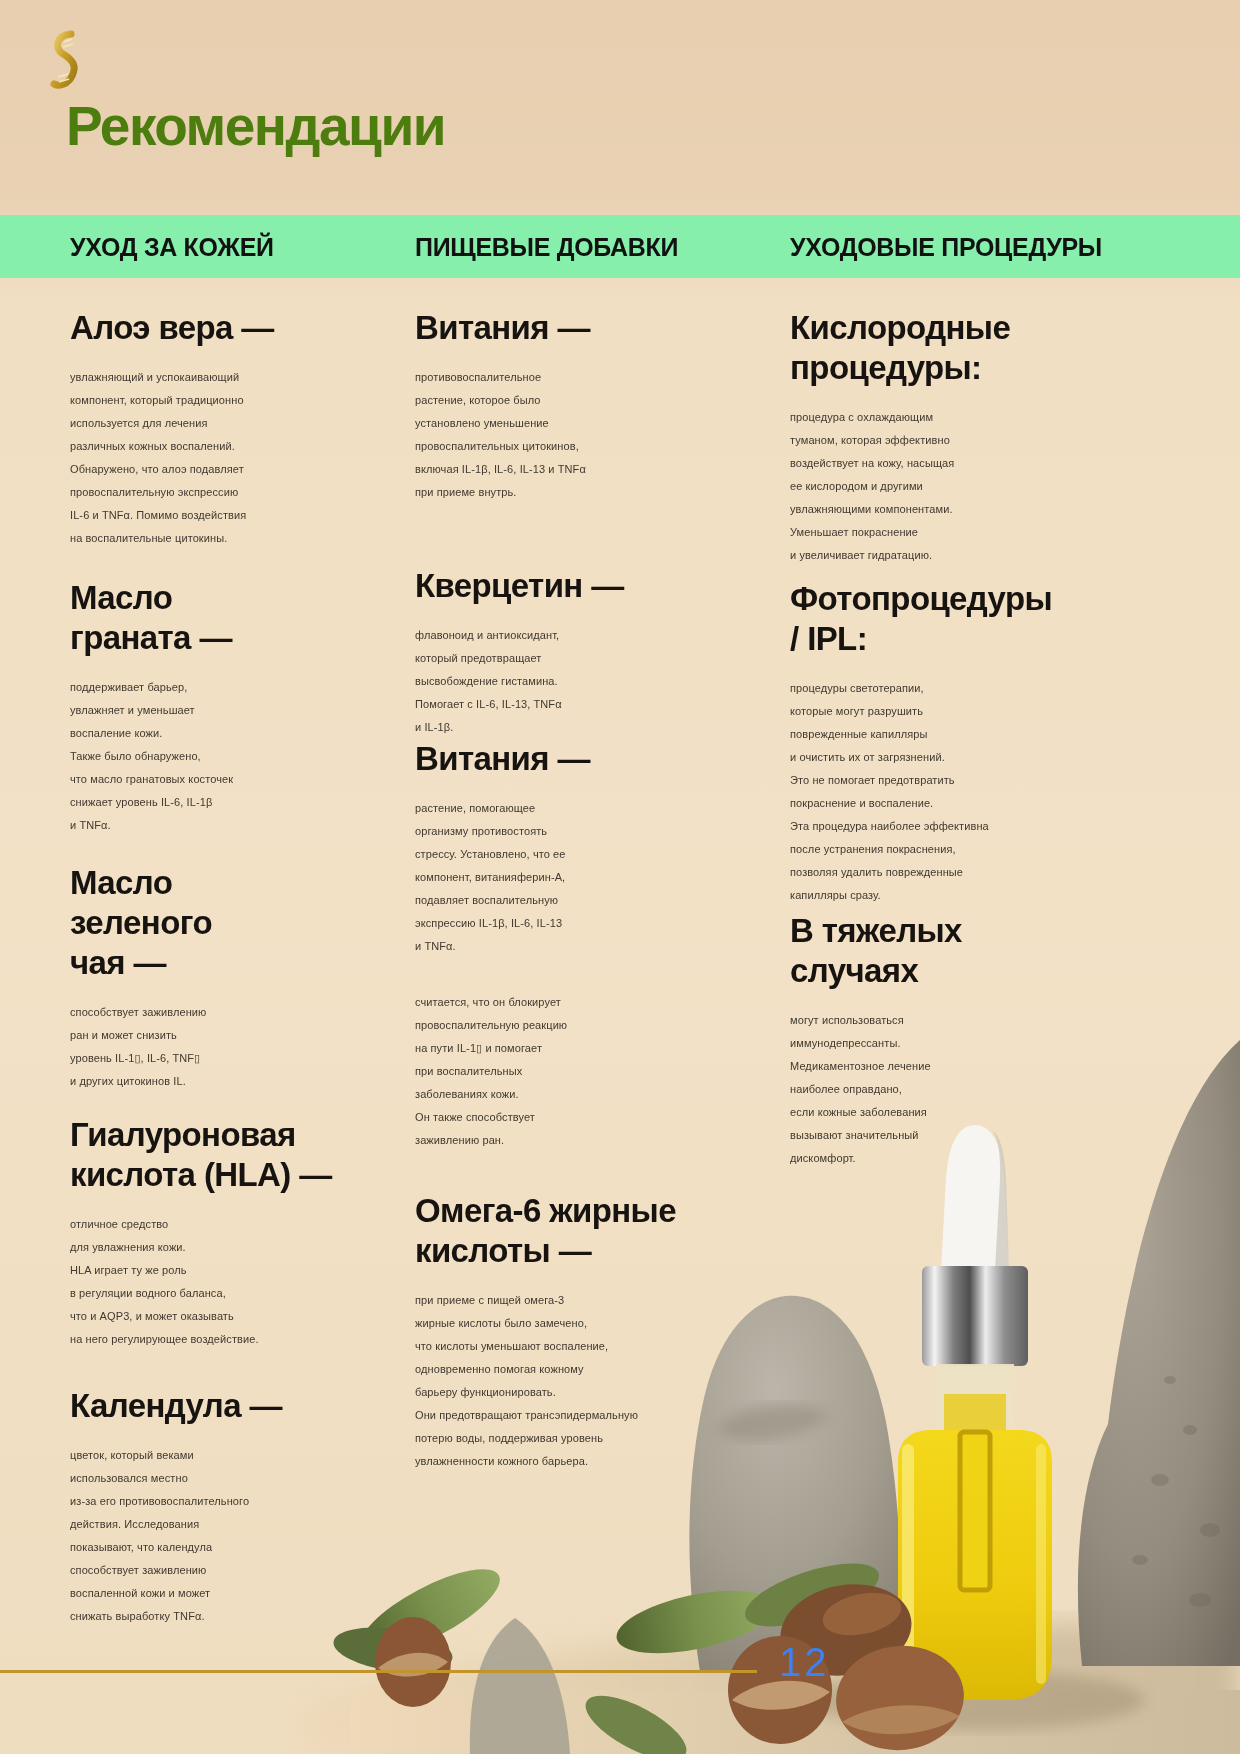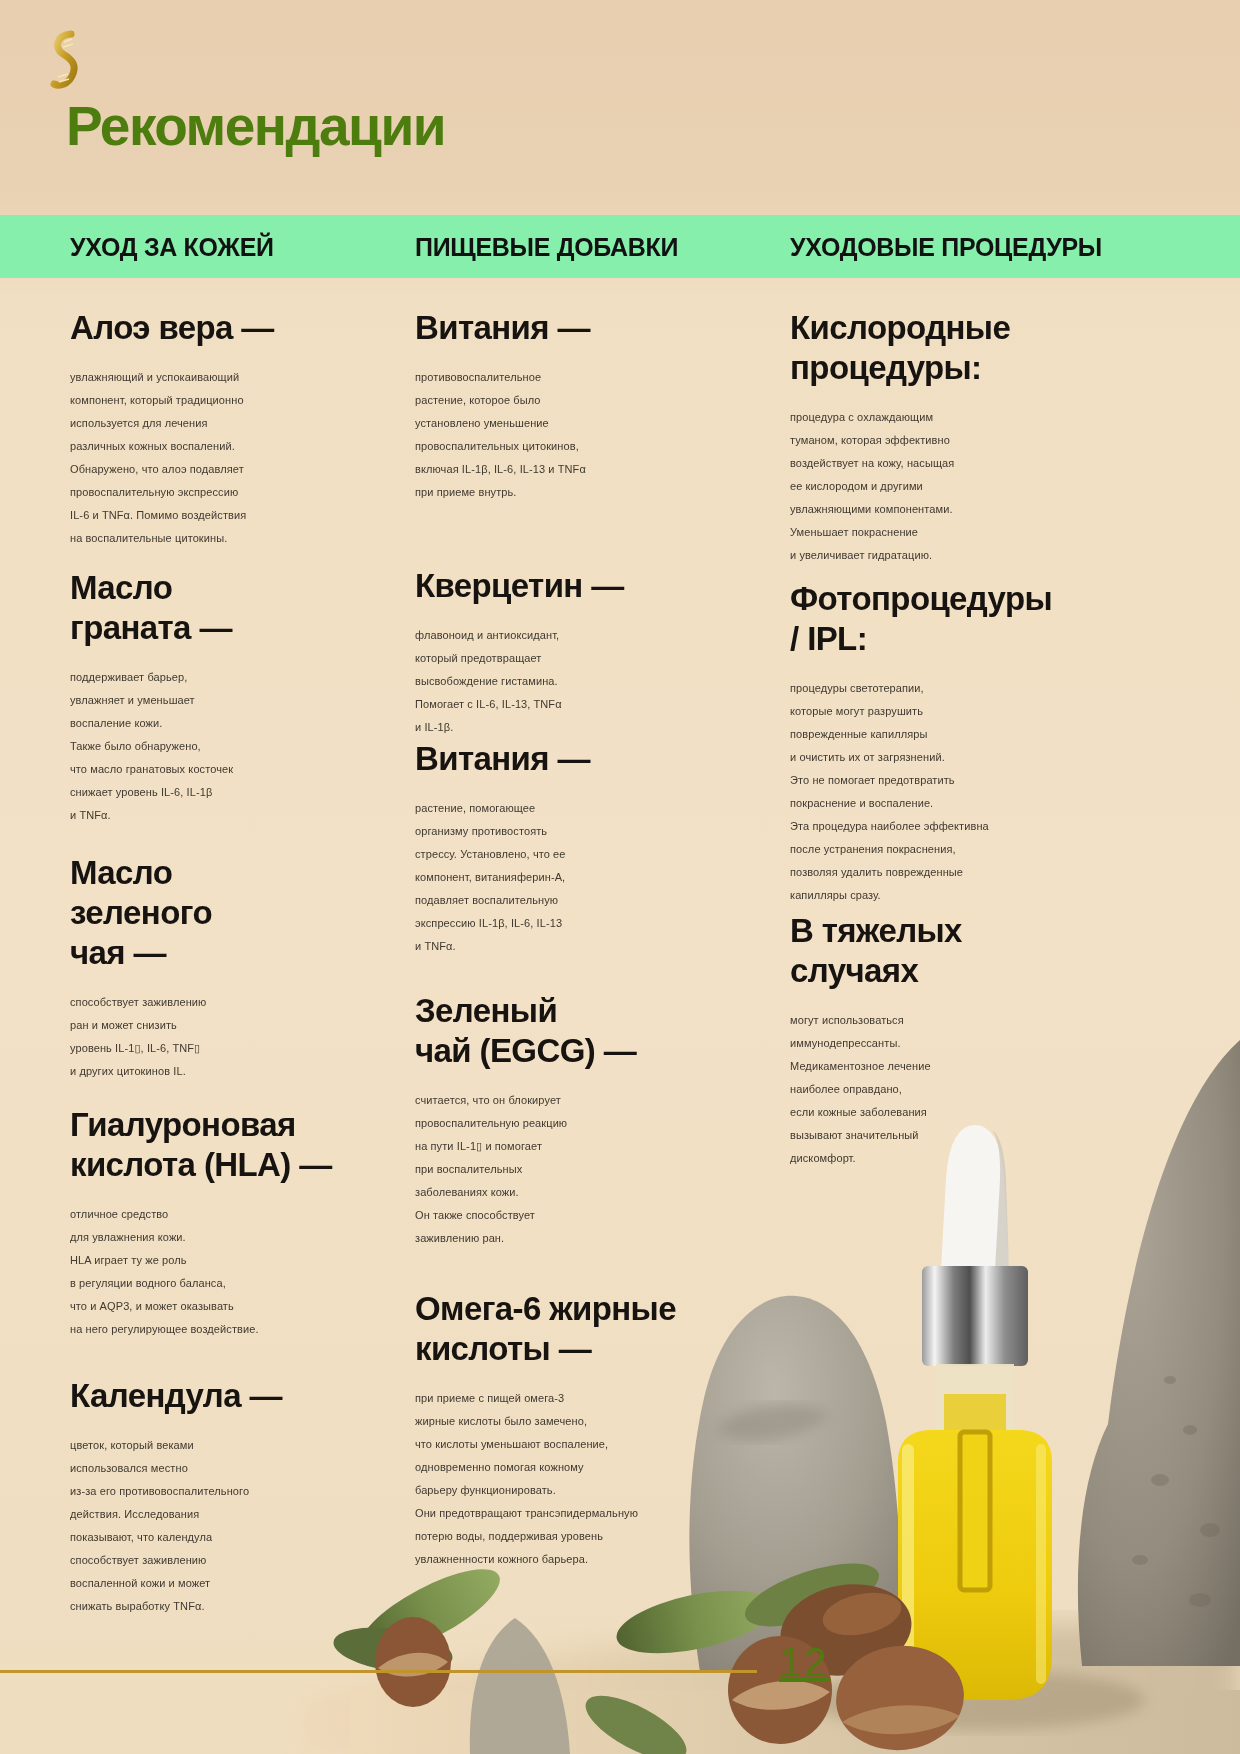--- a/index.html
+++ b/index.html
@@ -22,36 +22,36 @@
   .col2{left:415px;width:348px}
   .col3{left:790px;width:370px}
   .sec-heading{
     font-size:33px;line-height:40px;font-weight:700;color:#161310;
     letter-spacing:-0.6px;margin:0 0 18px 0;white-space:pre-line;
   }
   .sec-body{
     font-size:11px;line-height:23px;color:#3f3930;margin:0;
     letter-spacing:0.1px;white-space:pre-line;
   }
-  .col1 .section:nth-of-type(1){margin-bottom:18px}
+  .col1 .section:nth-of-type(1){margin-bottom:28px}
   .col1 .section:nth-of-type(2){margin-bottom:26px}
   .col1 .section:nth-of-type(3){margin-bottom:22px}
   .col1 .section:nth-of-type(4){margin-bottom:35px}
   .col2 .section:nth-of-type(1){margin-bottom:62px}
   .col2 .section:nth-of-type(2){}
   .col2 .section:nth-of-type(3){margin-bottom:33px}
   .col2 .section:nth-of-type(4){margin-bottom:39px}
   .col3 .section:nth-of-type(1){margin-bottom:12px}
   .col3 .section:nth-of-type(2){margin-bottom:4px}
 
   .photo{position:absolute;left:0;top:0;width:1240px;height:1754px;z-index:1;}
   .gold-line{position:absolute;left:0;top:1670px;width:757px;height:3px;background:#c2952c;z-index:4;}
   .page-num{
     position:absolute;left:779px;top:1640px;z-index:4;
-    font-size:40px;font-weight:400;color:#4d7c0f;letter-spacing:3px;text-decoration:underline;
+    font-size:40px;font-weight:400;color:#3b82f6;letter-spacing:3px;
   }
 </style>
 </head>
 <body>
 
 <svg class="logo" viewBox="0 0 38 66">
   <defs>
     <linearGradient id="lg" x1="0" y1="0" x2="1" y2="1">
       <stop offset="0" stop-color="#e9cf6e"></stop>
         <stop offset="0.5" stop-color="#c69a24"></stop>
@@ -246,22 +246,20 @@
     <h3 class="sec-heading">Витания —</h3>
     <p class="sec-body">растение, помогающее
 организму противостоять
 стрессу. Установлено, что ее
 компонент, витанияферин-A,
 подавляет воспалительную
 экспрессию IL-1β, IL-6, IL-13
 и TNFα.</p>
   </div>
   <div class="section">
-    <h3 class="sec-heading">Зеленый
-чай (EGCG) —</h3>
     <p class="sec-body">считается, что он блокирует
 провоспалительную реакцию
 на пути IL-1▯ и помогает
 при воспалительных
 заболеваниях кожи.
 Он также способствует
 заживлению ран.</p>
   </div>
   <div class="section">
     <h3 class="sec-heading">Омега-6 жирные

